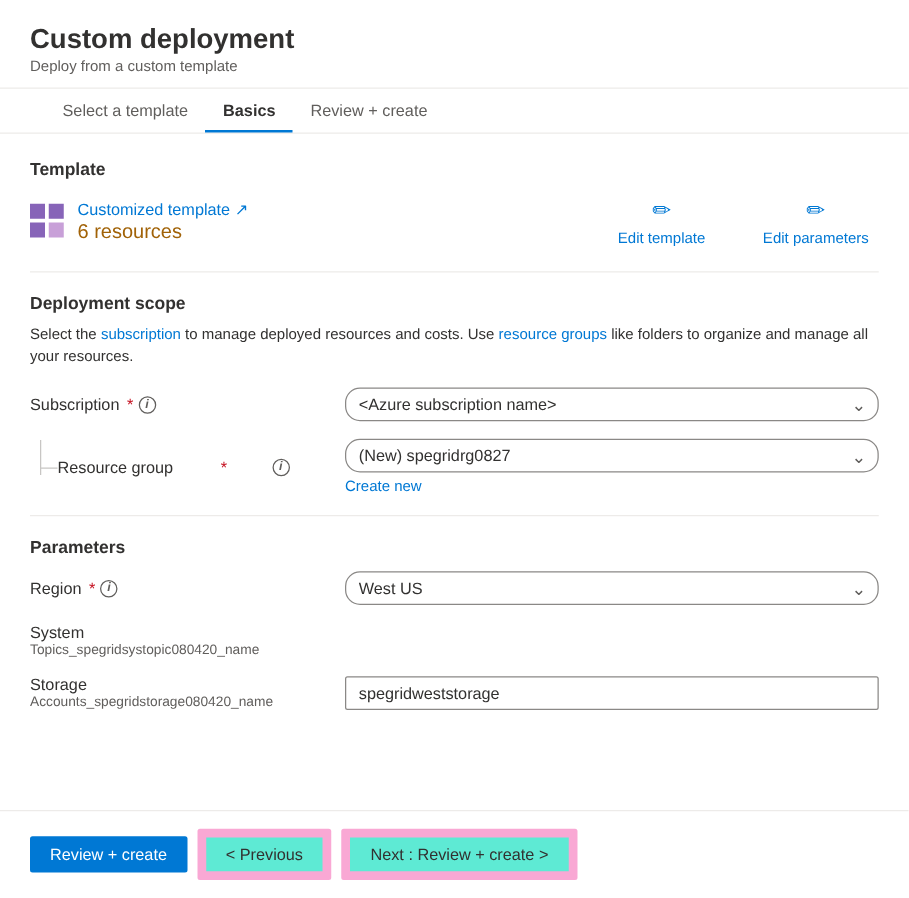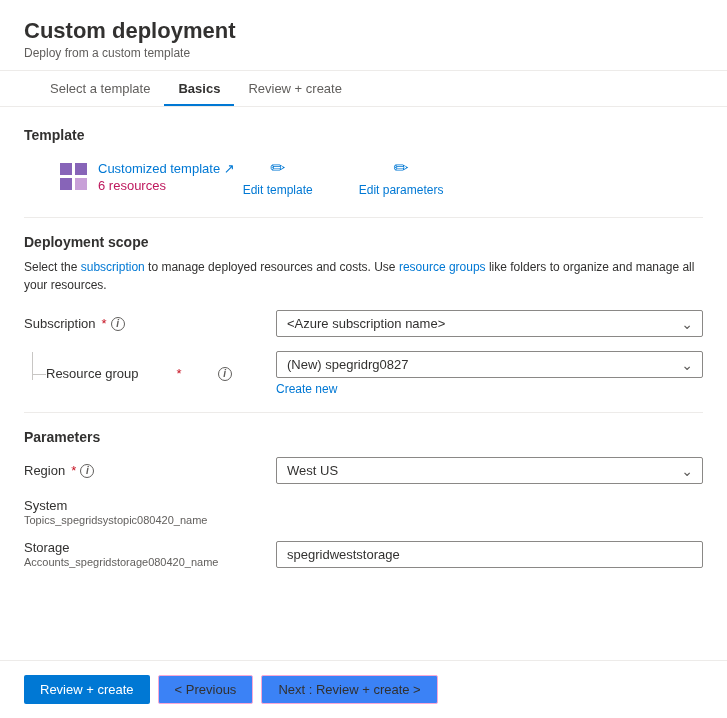--- a/index.html
+++ b/index.html
@@ -68,21 +68,21 @@
     .section-label {
       font-size: 14px;
       font-weight: 600;
       color: #323130;
       margin-bottom: 10px;
     }
 
     .template-row {
       display: flex;
       align-items: center;
-      margin-left: 36px;
+      justify-content: space-between;
     }
 
     .template-left {
       display: flex;
       align-items: center;
       gap: 10px;
     }
 
     .template-icon {
       display: grid;
@@ -99,22 +99,22 @@
     .template-icon-cell:nth-child(2) { background: #8764b8; }
     .template-icon-cell:nth-child(3) { background: #8764b8; }
     .template-icon-cell:nth-child(4) { background: #c8a0d8; }
 
     .template-info a {
       color: #0078d4;
       text-decoration: none;
       font-size: 13px;
     }
     .template-resources {
-      font-size: 13px;
-      color: #be185d;
+      font-size: 16px;
+      color: #a16207;
       margin-top: 2px;
     }
 
     .template-actions {
       display: flex;
       gap: 30px;
     }
     .template-action-btn {
       display: flex;
       flex-direction: column;
@@ -213,21 +213,21 @@
       font-style: italic;
       font-weight: 600;
     }
     .form-control-col {
       flex: 1;
     }
     .dropdown-select {
       width: 100%;
       padding: 5px 32px 5px 10px;
       border: 1px solid #8a8886;
-      border-radius: 2px;
+      border-radius: 12px;
       font-size: 13px;
       color: #323130;
       background: #fff;
       appearance: none;
       -webkit-appearance: none;
       cursor: pointer;
       position: relative;
     }
     .select-wrapper {
       position: relative;
@@ -295,23 +295,23 @@
       background: #0078d4;
       color: #fff;
       border: none;
       padding: 7px 16px;
       font-size: 13px;
       border-radius: 2px;
       cursor: pointer;
       white-space: nowrap;
     }
     .btn-secondary {
-      background: #3b82f6;
-      color: #323130;
-      border: 1px solid #f9a8d4;
+      background: #5eead4;
+      color: #323130;
+      border: 7px solid #f9a8d4;
       padding: 6px 16px;
       font-size: 13px;
       border-radius: 2px;
       cursor: pointer;
       white-space: nowrap;
     }
   </style>
 </head>
 <body>
 

